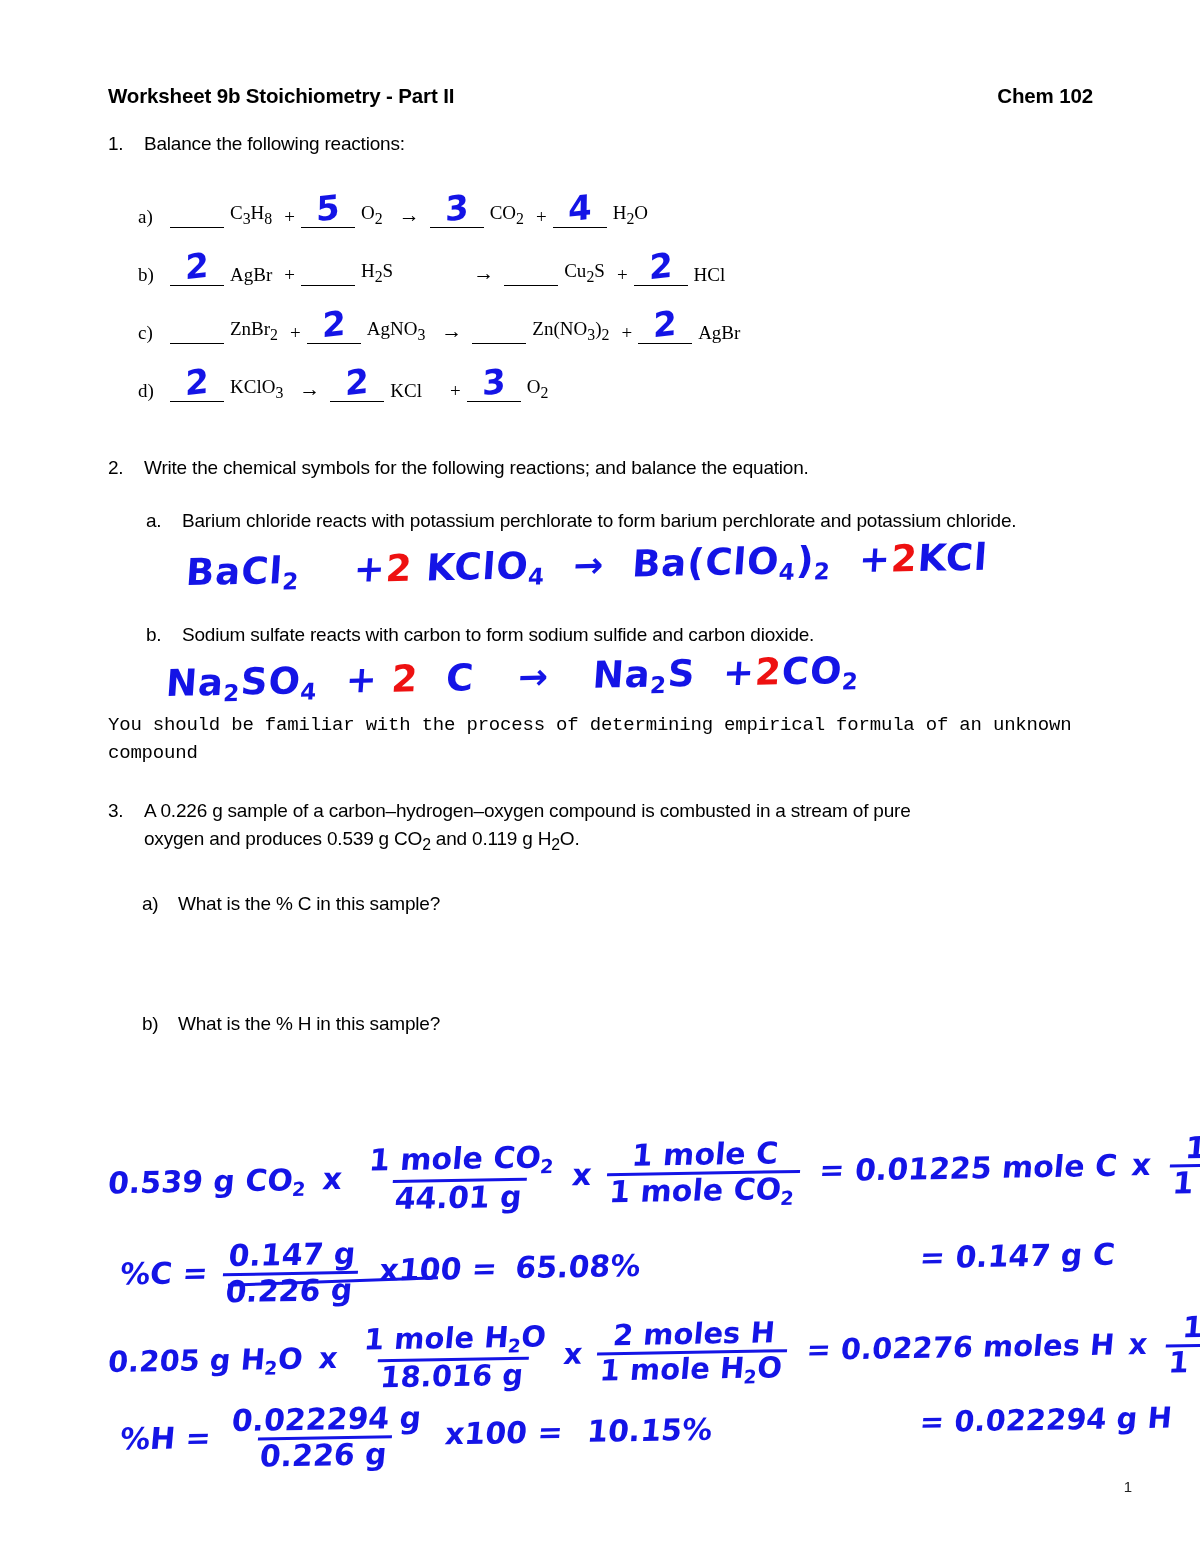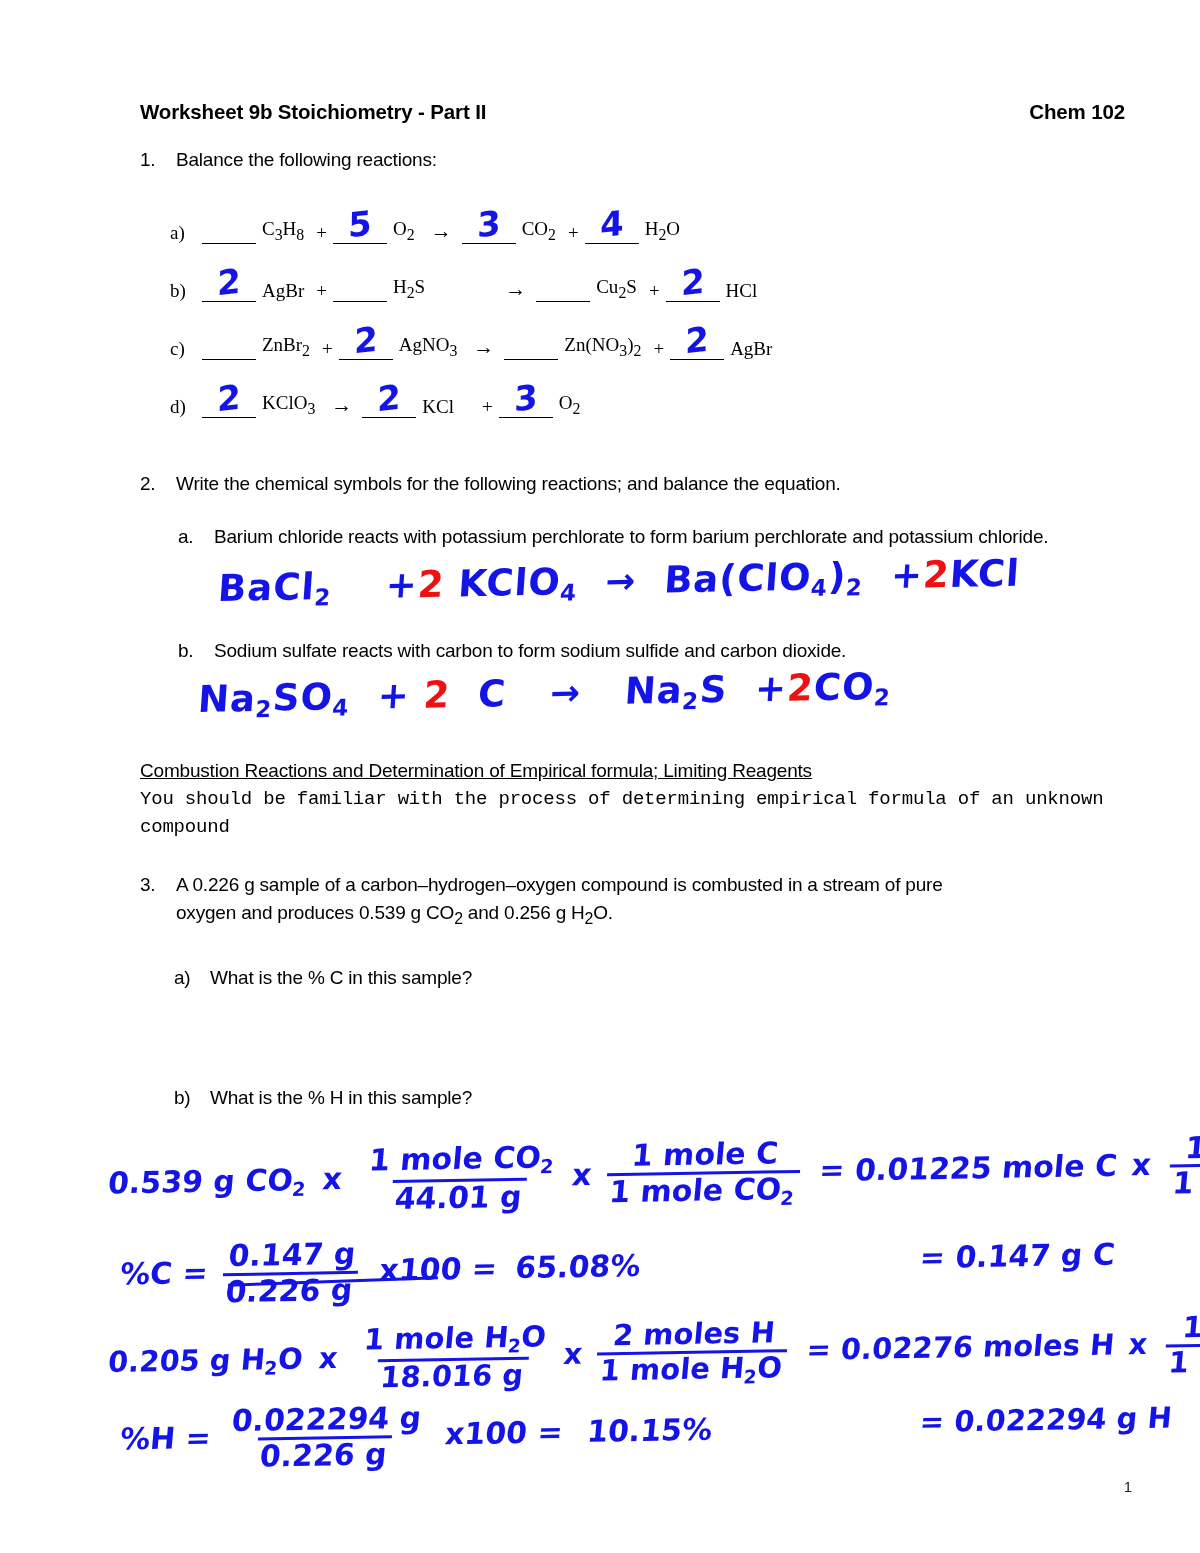--- a/index.html
+++ b/index.html
@@ -14,23 +14,22 @@
   .page {
     position: relative;
     width: 1200px;
     height: 1553px;
     background: #ffffff;
     overflow: hidden;
   }
   .sheet {
     position: absolute;
     left: 108px;
-    top: 100px;
+    top: 84px;
     width: 985px;
-    margin-left: 32px;
   }
 
   
   .hdr-row {
     display: flex;
     justify-content: space-between;
     align-items: baseline;
     font-weight: bold;
     font-size: 20.5px;
     letter-spacing: -0.15px;
@@ -306,31 +305,30 @@
     <div class="hw-line hw-eq2">
       <span>Na<sub>2</sub>SO<sub>4</sub></span>
       <span>&nbsp;+&nbsp;</span><span class="r">2</span>
       <span>&nbsp;C</span>
       <span class="hw-arrow" style="padding:0 30px;">→</span>
       <span>Na<sub>2</sub>S</span>
       <span>&nbsp;+</span><span class="r">2</span><span>CO<sub>2</sub></span>
     </div>
   </div>
 
-  <div class="sec-head" style="margin-top:36px;">Combustion Reactions and Determination of Empirical formula; Limiting Reagents</div>
   <div class="para" style="margin-top:4px;font-family:Liberation Mono, monospace;">
     <div>You should be familiar with the process of determining empirical formula of an unknown compound</div>
   </div>
 
   <div class="q-row" style="margin-top:30px;">
     <span class="q-num">3.</span>
     <span class="q-body">
       <div>A  0.226 g sample of a carbon–hydrogen–oxygen compound is combusted in a stream of pure</div>
       <div>
-        <span>oxygen and produces 0.539 g CO</span><sub>2</sub><span> and 0.256 g H</span><sub>2</sub><span>O.</span>
+        <span>oxygen and produces 0.539 g CO</span><sub>2</sub><span> and 0.119 g H</span><sub>2</sub><span>O.</span>
       </div>
     </span>
   </div>
 
   <div class="q-row" style="margin-top:34px;padding-left:34px;">
     <span class="q-num">a)</span>
     <span class="q-body">What is the % C in this sample?</span>
   </div>
 
   <div class="q-row" style="margin-top:92px;padding-left:34px;">

